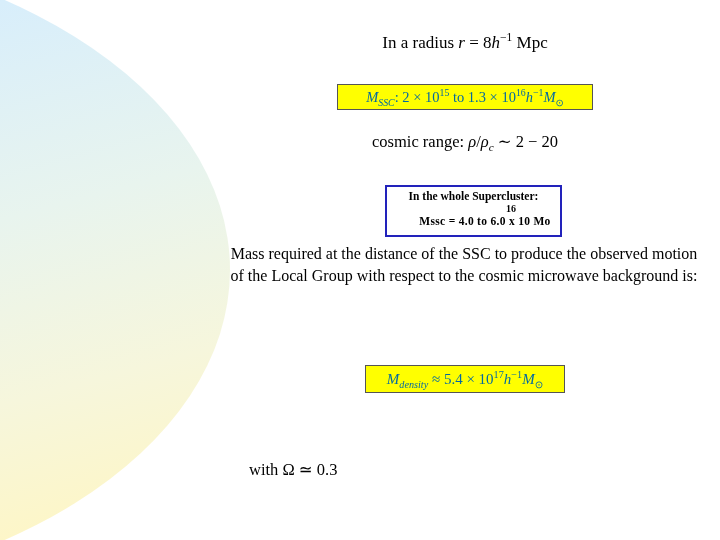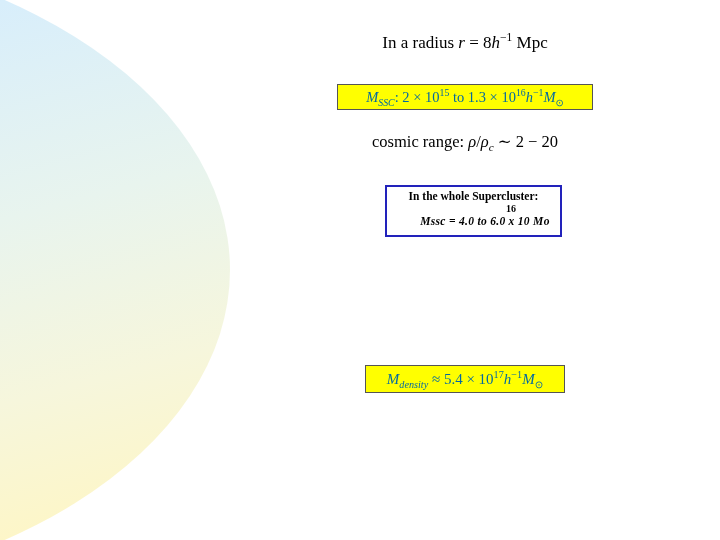--- a/index.html
+++ b/index.html
@@ -109,21 +109,20 @@
     line-height: 13px;
   }
   #supercluster-box .sc-line2 {
     line-height: 11px;
     text-align: right;
     padding-right: 44px;
     font-size: 10px;
   }
   #supercluster-box .sc-line3 {
     line-height: 14px;
-    font-style: italic;
     letter-spacing: 0.3px;
     padding-left: 23px;
   }
 
   
   #mass-para {
     position: absolute;
     left: 228px;
     top: 243px;
     width: 472px;
@@ -168,19 +167,23 @@
   <div class="line-text" id="density-line">
     <span>cosmic range: </span><span class="mathit">ρ</span><span>/</span><span class="mathit">ρ</span><sub class="mathit">c</sub><span> ∼ 2 − 20</span>
   </div>
 
   <div id="supercluster-box">
     <div class="sc-line1">In the whole Supercluster:</div>
     <div class="sc-line2">16</div>
     <div class="sc-line3">Mssc = 4.0  to 6.0 x 10      Mo</div>
   </div>
 
+  <div id="mass-para">Mass required at the distance of the SSC to produce the observed motion of the Local Group with respect to the cosmic microwave background is:</div>
 
   <div class="yellow-box" id="mdipole-box">
     <span class="mathit">M</span><sub class="mathit">density</sub><span> ≈ 5.4 × 10</span><sup>17</sup><span class="mathit">h</span><sup>−1</sup><span class="mathit">M</span><sub>⊙</sub>
   </div>
 
+  <div id="omega-line">
+    <span>with </span><span>Ω</span><span> ≃ 0.3</span>
+  </div>
 
 </div>
 
 </body></html>

